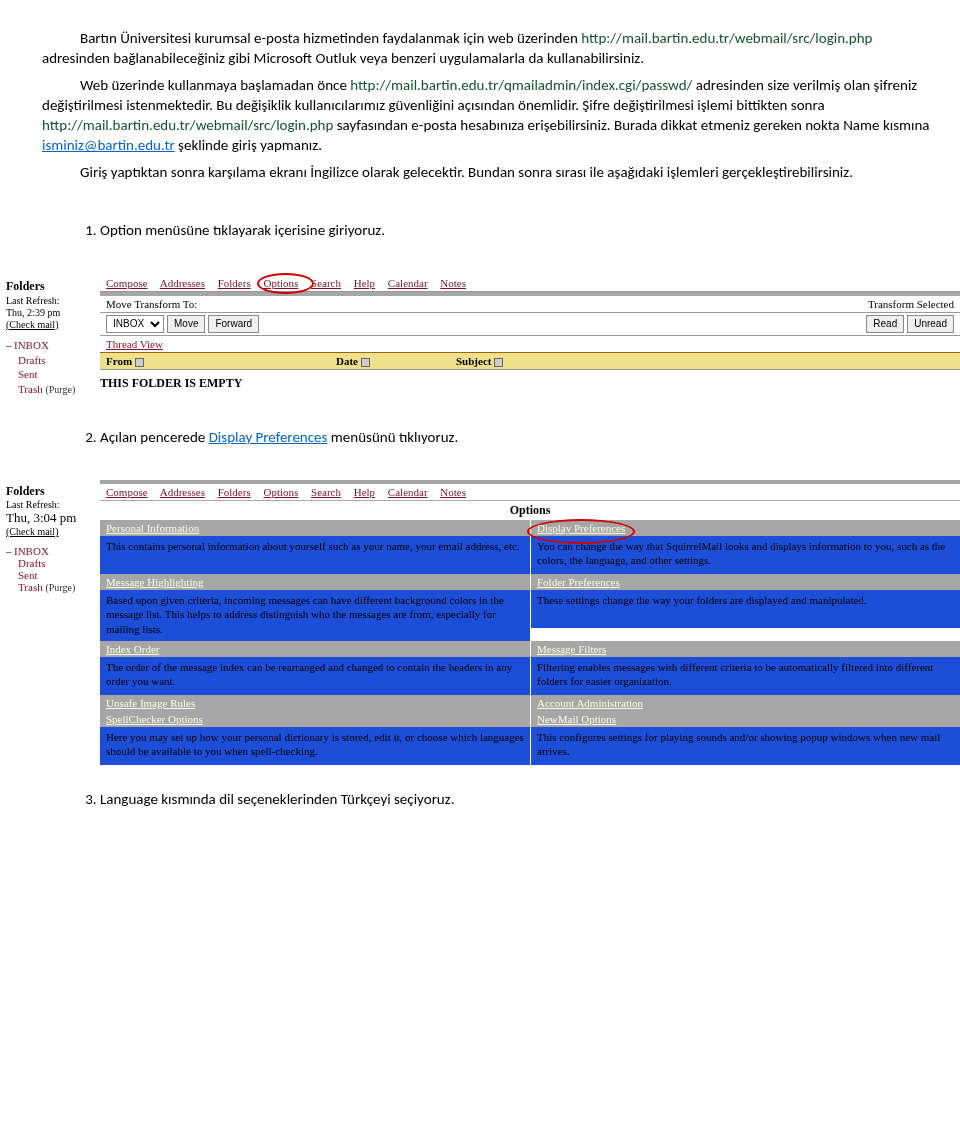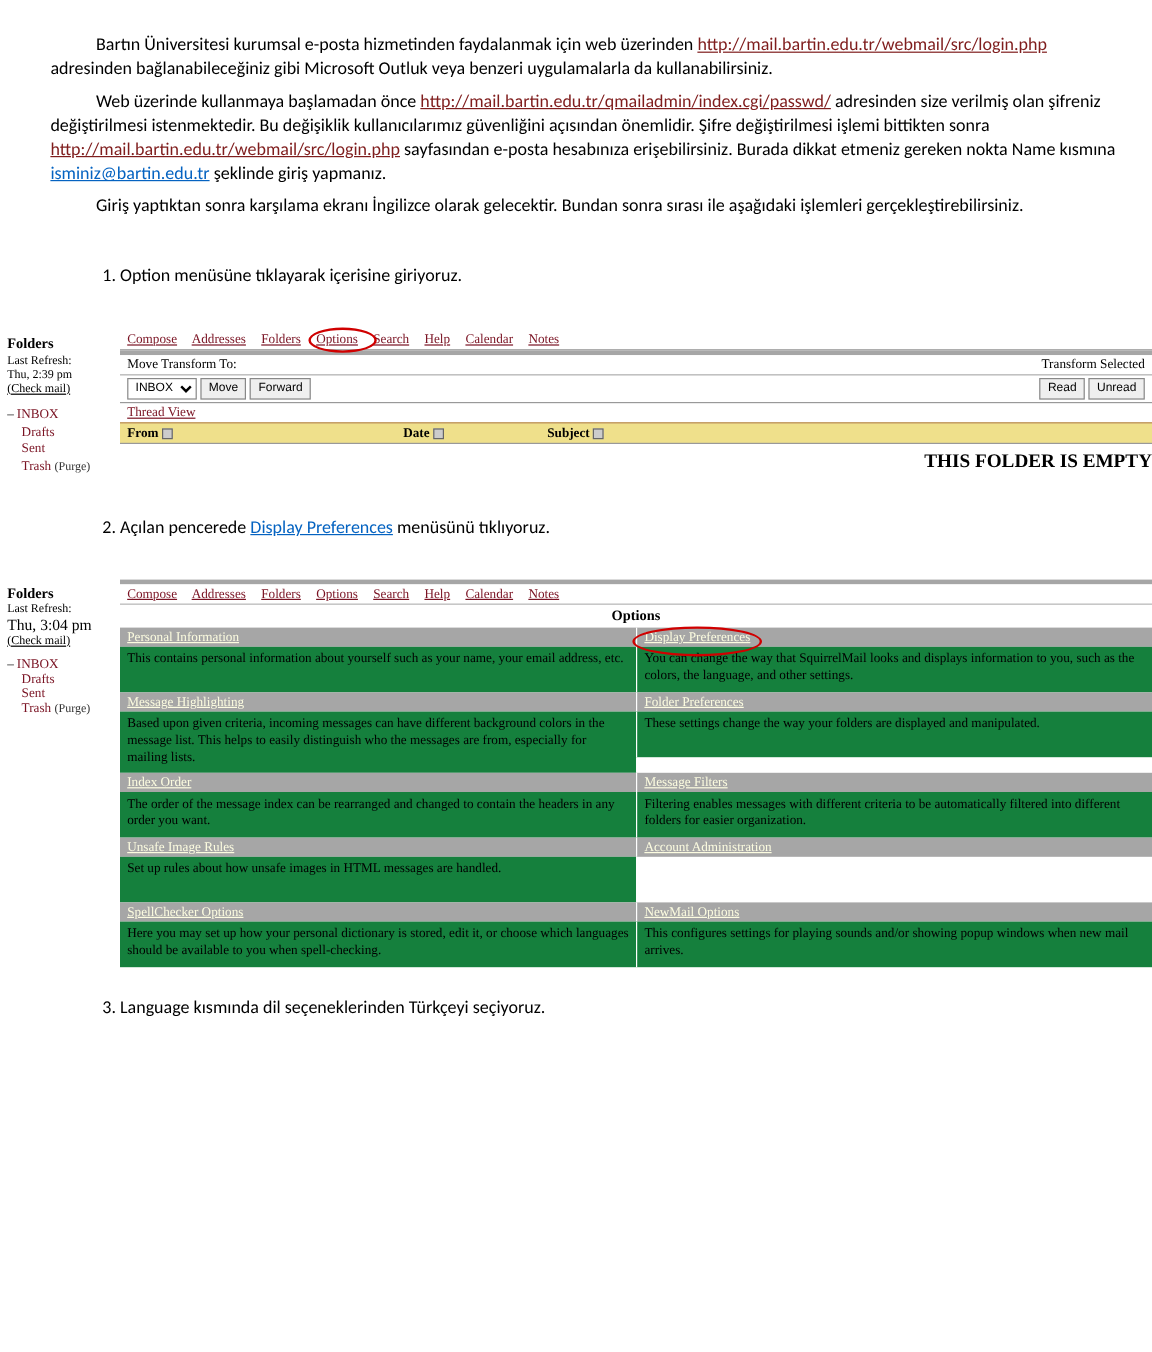--- a/index.html
+++ b/index.html
@@ -8,21 +8,21 @@
     padding: 0;
     font-family: Calibri, Arial, sans-serif;
     font-size: 15px;
     color: #000;
     background: #fff;
     width: 960px;
   }
   .doc-content { padding: 28px 18px 20px 42px; }
   .para { margin: 0 0 6px 0; line-height: 1.35; }
   .indent { text-indent: 38px; }
-  a.link { color: #7f1d1d; text-decoration: underline; }
+  a.link { color: #14532d; }
   a.mail { color: #0563c1; text-decoration: underline; }
   ol.steps { margin: 4px 0 4px 58px; padding: 0; }
   ol.steps li { margin: 0 0 6px 0; line-height: 1.4; }
   .step-text a { color: #0563c1; text-decoration: underline; }
   .gap { height: 28px; }
 
   
   .shot { border: 0; margin: 8px 0 26px 0; width: 100%; background: #fff; }
   .shot-inner { display: flex; font-family: "Times New Roman", serif; font-size: 12px; color: #000; }
   .sidebar {
@@ -100,23 +100,23 @@
     display: flex;
     border-bottom: 1px solid #999;
   }
   .main .cols .c1 { width: 230px; }
   .main .cols .c2 { width: 120px; }
   .main .cols .c3 { flex: 1; }
   .main .cols .cb {
     display: inline-block; width: 9px; height: 9px; background: #ccc; border: 1px solid #666; margin-left: 3px; vertical-align: middle;
   }
   .main .empty {
-    text-align: right;
+    text-align: left;
     font-weight: bold;
-    font-size: 16px;
+    font-size: 12px;
     padding: 6px 0 10px 0;
     background: #fff;
   }
 
   
   .shot2 { margin: 6px 0 24px 0; font-family: "Times New Roman", serif; font-size: 11px; }
   .shot2 .topline { height: 4px; background: #a6a6a6; }
   .shot2 .menubar2 {
     background: #fff;
     padding: 2px 6px;
@@ -152,21 +152,21 @@
     position: relative;
   }
   .shot2 .opt-cell .opt-head {
     background: #a6a6a6;
     color: #fcfce0;
     padding: 2px 6px;
     font-size: 11px;
   }
   .shot2 .opt-cell .opt-head a { color: #fcfce0; text-decoration: underline; cursor: pointer; }
   .shot2 .opt-cell .opt-body {
-    background: #15803d;
+    background: #1d4ed8;
     padding: 3px 6px 5px 6px;
     font-size: 11px;
     line-height: 1.3;
     min-height: 38px;
   }
   .shot2 .opt-cell.right .opt-head, .shot2 .opt-cell.right .opt-body {
     border-left: 1px solid #fff;
   }
   .circle-red2 {
     position: relative;
@@ -309,41 +309,40 @@
               <div class="opt-body">This contains personal information about yourself such as your name, your email address, etc.</div>
             </div>
             <div class="opt-cell right">
               <div class="opt-head"><span class="circle-red2"><a>Display Preferences</a></span></div>
               <div class="opt-body">You can change the way that SquirrelMail looks and displays information to you, such as the colors, the language, and other settings.</div>
             </div>
           </div>
           <div class="opt-row">
             <div class="opt-cell">
               <div class="opt-head"><a>Message Highlighting</a></div>
-              <div class="opt-body">Based upon given criteria, incoming messages can have different background colors in the message list. This helps to easily distinguish who the messages are from, especially for mailing lists.</div>
+              <div class="opt-body">Based upon given criteria, incoming messages can have different background colors in the message list. This helps to address distinguish who the messages are from, especially for mailing lists.</div>
             </div>
             <div class="opt-cell right">
               <div class="opt-head"><a>Folder Preferences</a></div>
               <div class="opt-body">These settings change the way your folders are displayed and manipulated.</div>
             </div>
           </div>
           <div class="opt-row">
             <div class="opt-cell">
               <div class="opt-head"><a>Index Order</a></div>
               <div class="opt-body">The order of the message index can be rearranged and changed to contain the headers in any order you want.</div>
             </div>
             <div class="opt-cell right">
               <div class="opt-head"><a>Message Filters</a></div>
               <div class="opt-body">Filtering enables messages with different criteria to be automatically filtered into different folders for easier organization.</div>
             </div>
           </div>
           <div class="opt-row">
             <div class="opt-cell">
               <div class="opt-head"><a>Unsafe Image Rules</a></div>
-              <div class="opt-body">Set up rules about how unsafe images in HTML messages are handled.</div>
             </div>
             <div class="opt-cell right">
               <div class="opt-head"><a>Account Administration</a></div>
             </div>
           </div>
           <div class="opt-row">
             <div class="opt-cell">
               <div class="opt-head"><a>SpellChecker Options</a></div>
               <div class="opt-body">Here you may set up how your personal dictionary is stored, edit it, or choose which languages should be available to you when spell-checking.</div>
             </div>

